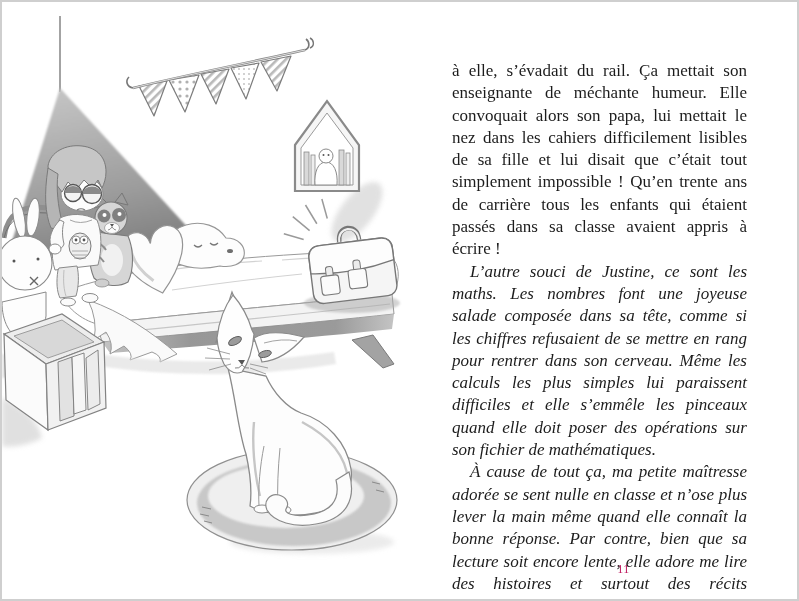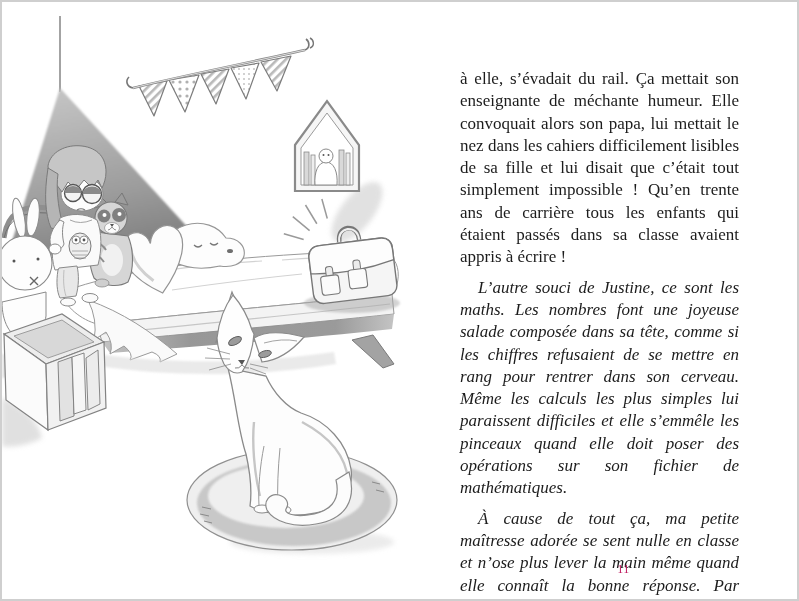--- a/index.html
+++ b/index.html
@@ -6,21 +6,21 @@
   .screenshot{
     position:relative;width:799px;height:601px;box-sizing:border-box;
     background:#ffffff;border:2px solid #cfcfcf;overflow:hidden;
     font-family:"Liberation Serif",serif;
   }
   .illustration{position:absolute;left:0;top:0;width:440px;height:597px;}
   .text-col{
     position:absolute;left:450px;top:58px;width:295px;
     color:#1c1c1c;font-size:17px;line-height:22.3px;text-align:justify;
   }
-  .text-col p{margin:8px;}
+  .text-col p{margin:0;}
   .text-col p.indent{text-indent:18px;font-style:italic;}
   .page-num{
     position:absolute;left:474px;top:560px;width:295px;text-align:center;
     font-size:12px;color:#be185d;letter-spacing:.5px;
   }
 </style>
 </head>
 <body>
 
 <div class="screenshot">

